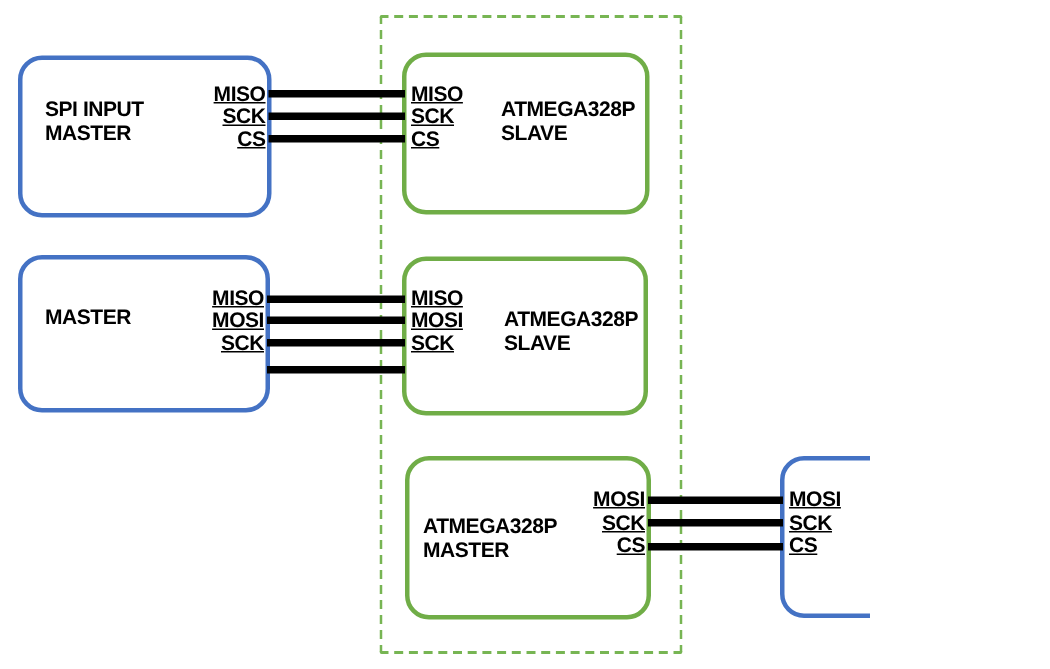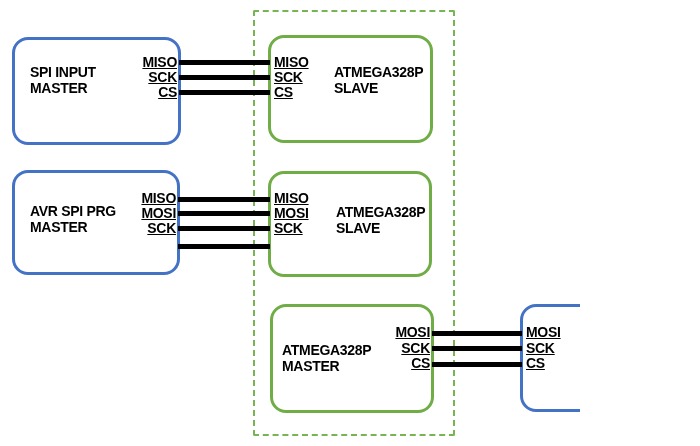--- a/index.html
+++ b/index.html
@@ -66,21 +66,20 @@
       <div>CS</div>
     </div>
   </div>
 
   <div class="wire" style="left:179px;top:60px;width:91px;"></div>
   <div class="wire" style="left:179px;top:75px;width:91px;"></div>
   <div class="wire" style="left:179px;top:90px;width:91px;"></div>
 
   <div class="node master-box" style="left:12px;top:170px;width:168px;height:105px;">
     <div class="title" style="left:15px;top:30px;">
-      <div>AVR SPI PRG</div>
       <div>MASTER</div>
     </div>
     <div class="pins right-side" style="right:1px;top:18px;">
       <div>MISO</div>
       <div>MOSI</div>
       <div>SCK</div>
     </div>
   </div>
 
   <div class="node slave-box" style="left:268px;top:171px;width:164px;height:106px;">

